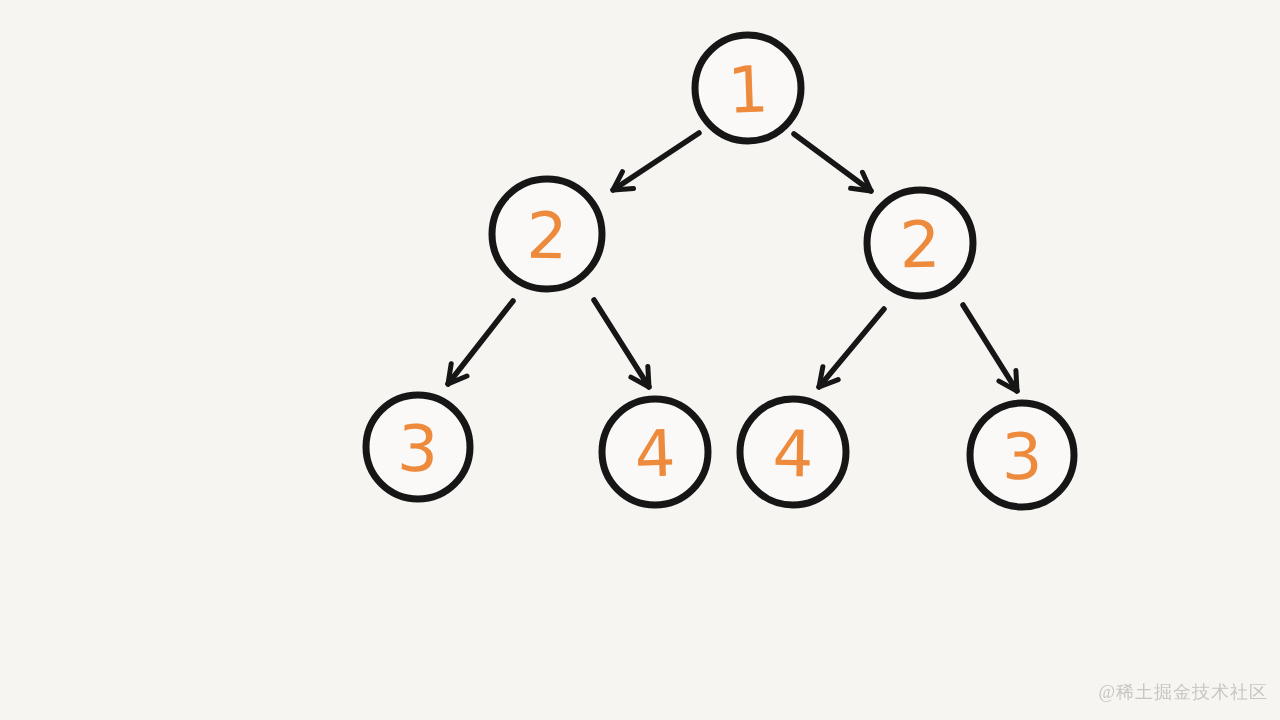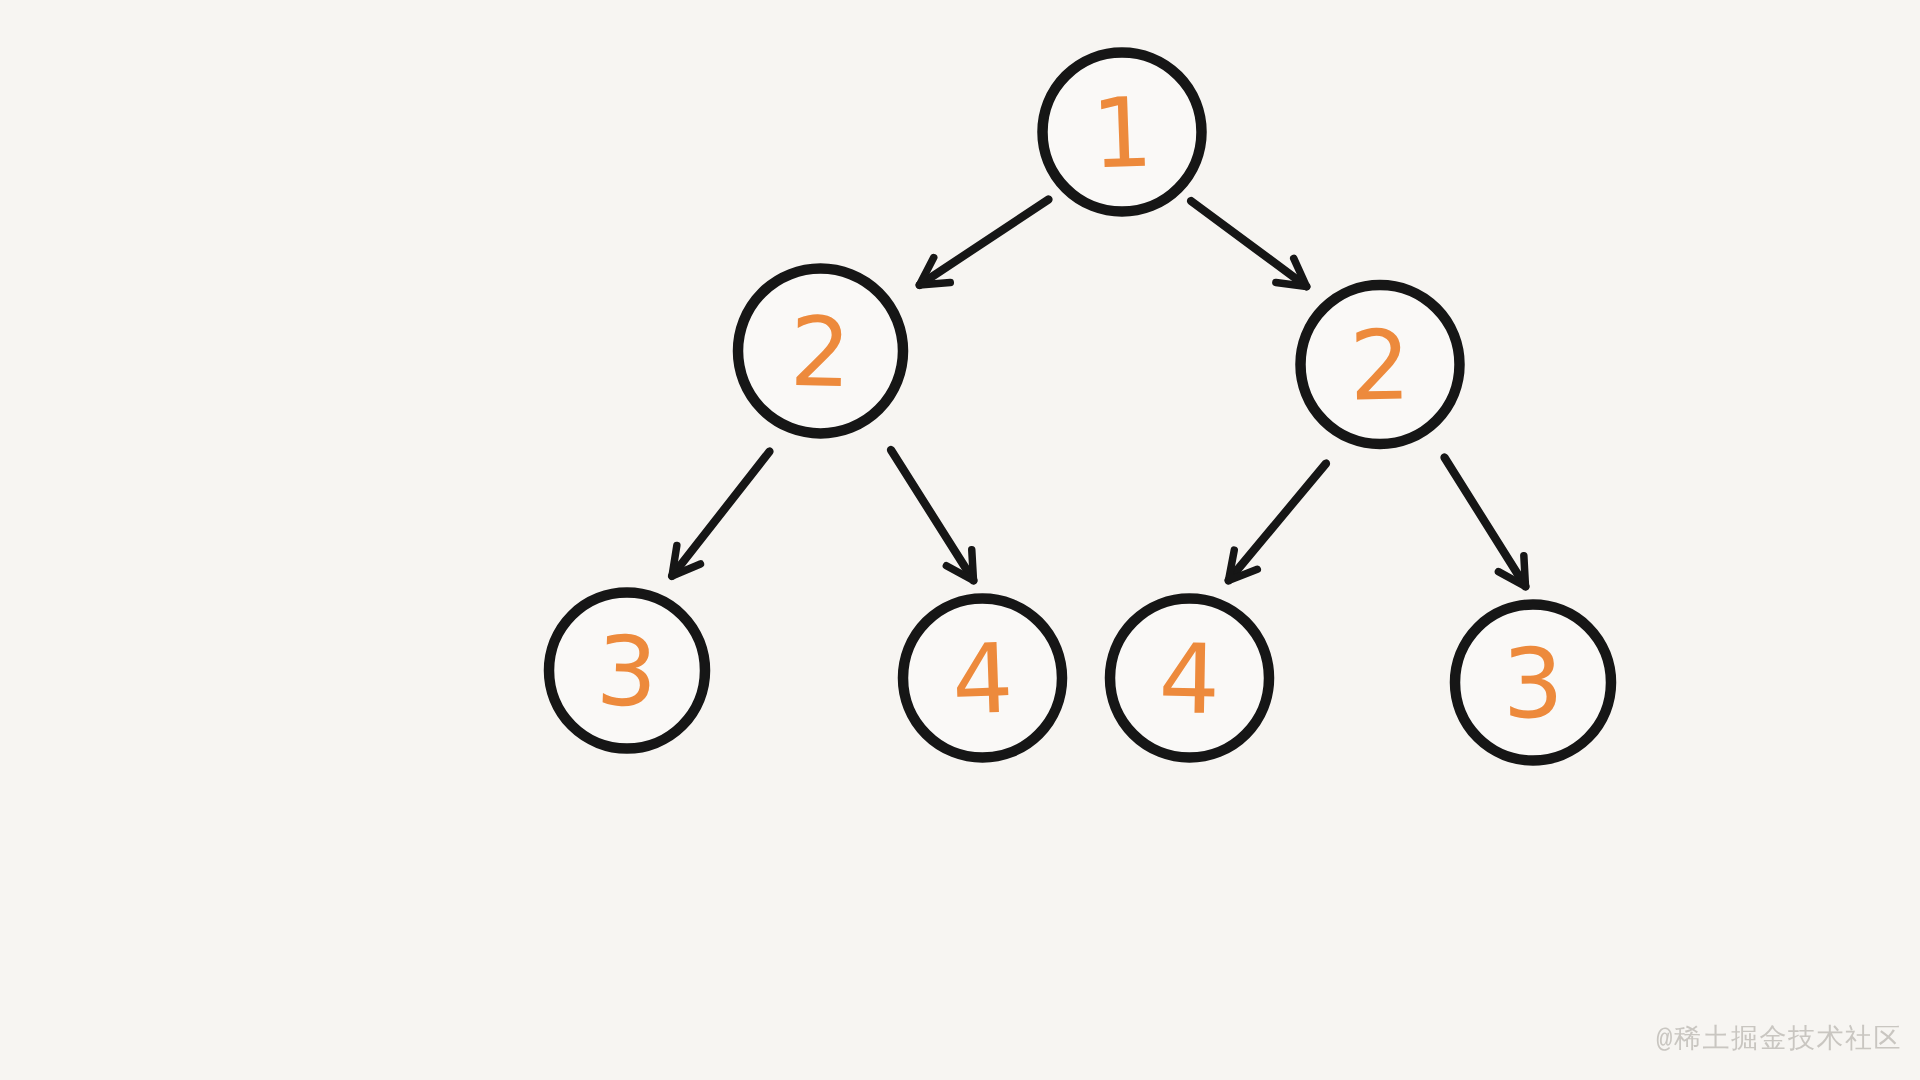--- a/index.html
+++ b/index.html
@@ -29,21 +29,21 @@
     text-anchor: middle;
     dominant-baseline: central;
   }
   .watermark {
     position: absolute;
     right: 12px;
     bottom: 16px;
     font-size: 18px;
     letter-spacing: 1px;
     user-select: none;
-    font-family: Liberation Mono, monospace;
+    font-family: Liberation Serif, serif;
   }
 </style>
 </head>
 <body style="background: rgb(247, 245, 242);">
 
 <div class="canvas-wrap">
   <svg id="tree-svg" width="1280" height="720" viewBox="0 0 1280 720">
     <defs>
       <marker id="arrowhead" markerWidth="34" markerHeight="26" refX="23" refY="13" orient="auto" markerUnits="userSpaceOnUse">
         <path id="arrowhead-path" d="M5,3 L23,13 L5,23" fill="none" stroke-width="5" stroke-linecap="round" stroke-linejoin="round" stroke="#161616"></path>

